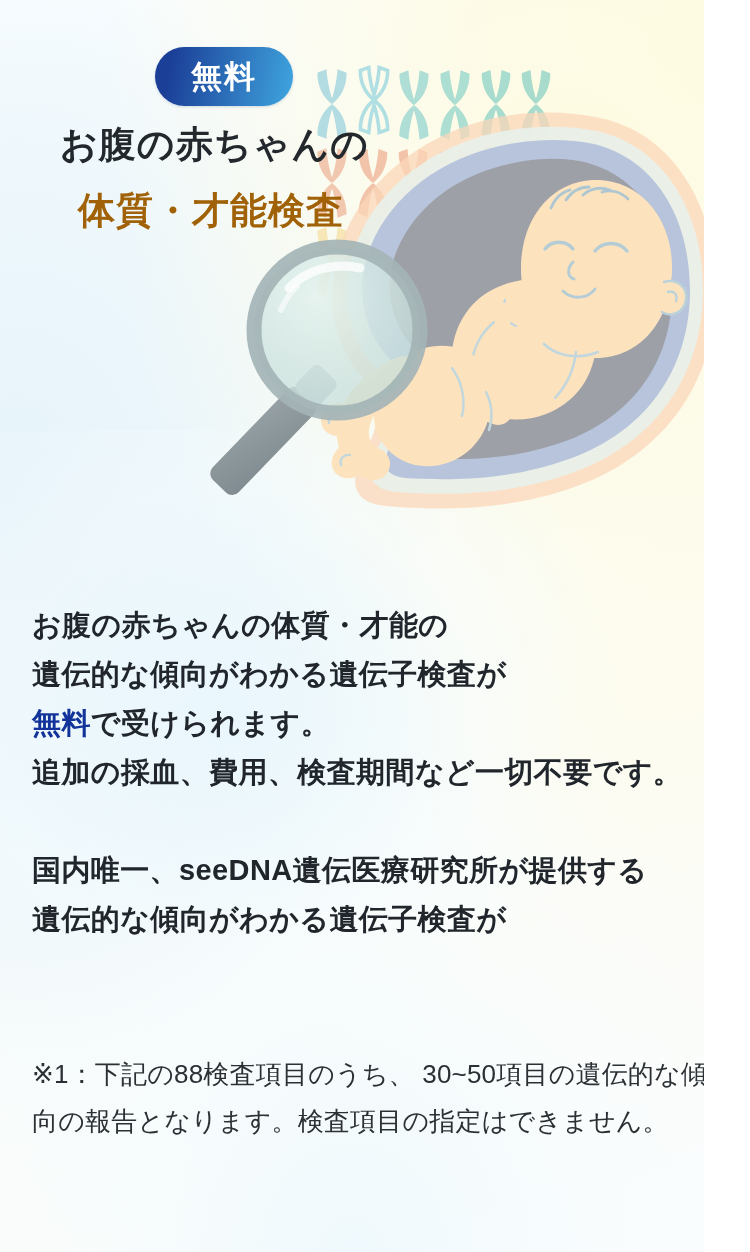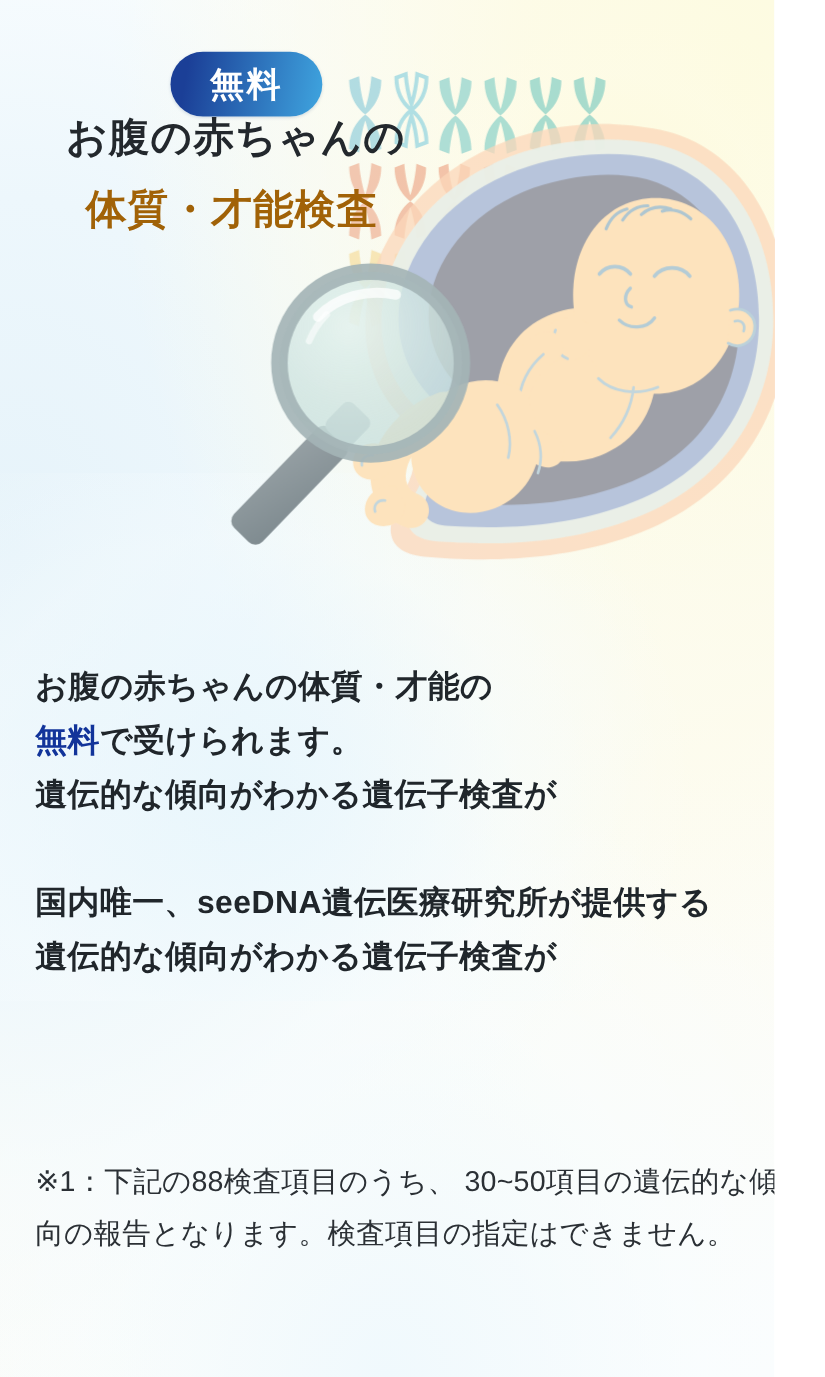--- a/index.html
+++ b/index.html
@@ -71,21 +71,21 @@
     font-size: 31px;
     font-weight: 700;
     letter-spacing: 2px;
     line-height: 1;
     box-shadow: 0 1px 3px rgba(20,60,130,0.18);
   }
 
   
   .headline {
     position: absolute;
-    left: 0; top: 106px;
+    left: 0; top: 126px;
     width: 750px;
   }
   .headline-line {
     font-size: 37px;
     font-weight: 700;
     line-height: 1;
     letter-spacing: 1px;
     white-space: nowrap;
   }
   .headline-line-1 {
@@ -340,22 +340,23 @@
 
   <div class="headline">
     <div class="headline-line headline-line-1" style="color: rgb(35, 40, 45);">お腹の赤ちゃんの</div>
     <div class="headline-line headline-line-2" style="color: #a16207;">体質・才能検査</div>
   </div>
 
   <div class="body-copy">
 
     <div class="para">
       <div class="para-line">お腹の赤ちゃんの体質・才能の</div>
+      <div class="para-line">遺伝的な傾向がわかる遺伝子検査が</div>
       <div class="para-line"><span class="hl-blue" style="color: rgb(18, 52, 154);">無料</span><span>で受けられます。</span></div>
-      <div class="para-line">遺伝的な傾向がわかる遺伝子検査が</div>
+      <div class="para-line">追加の採血、費用、検査期間など一切不要です。</div>
     </div>
 
     <div class="para-gap"></div>
 
     <div class="para">
       <div class="para-line">国内唯一、seeDNA遺伝医療研究所が提供する</div>
       <div class="para-line">遺伝的な傾向がわかる遺伝子検査が</div>
     </div>
   </div>
 

